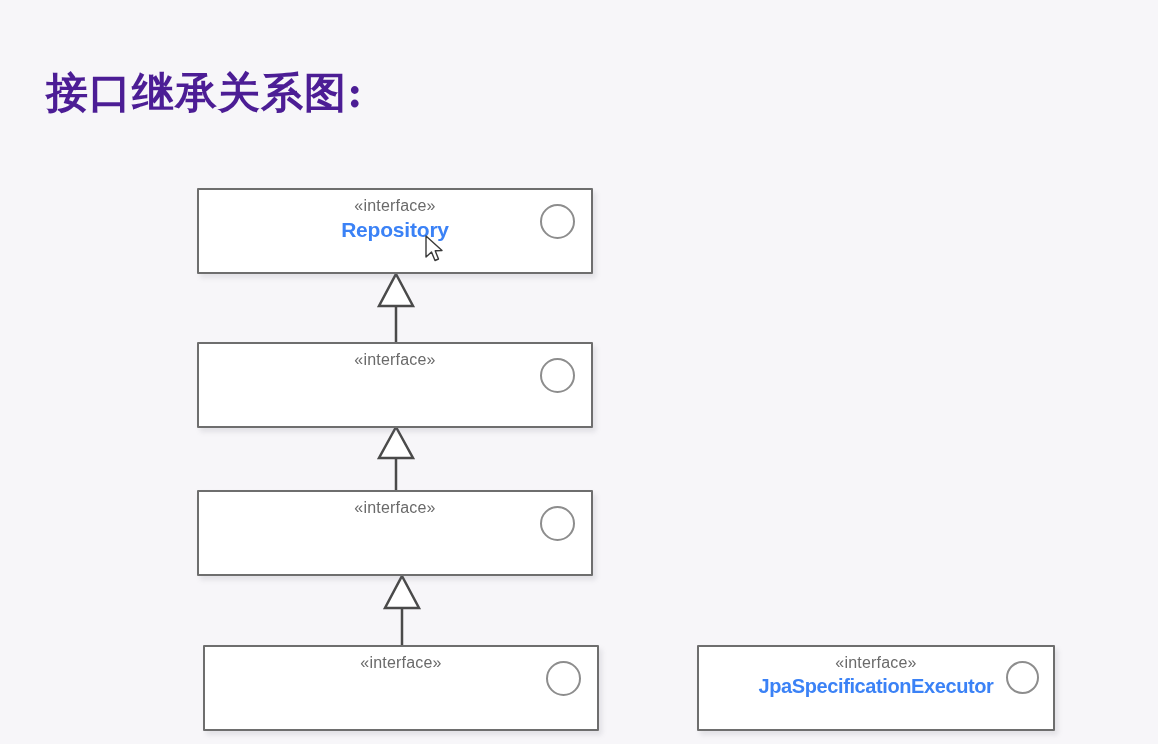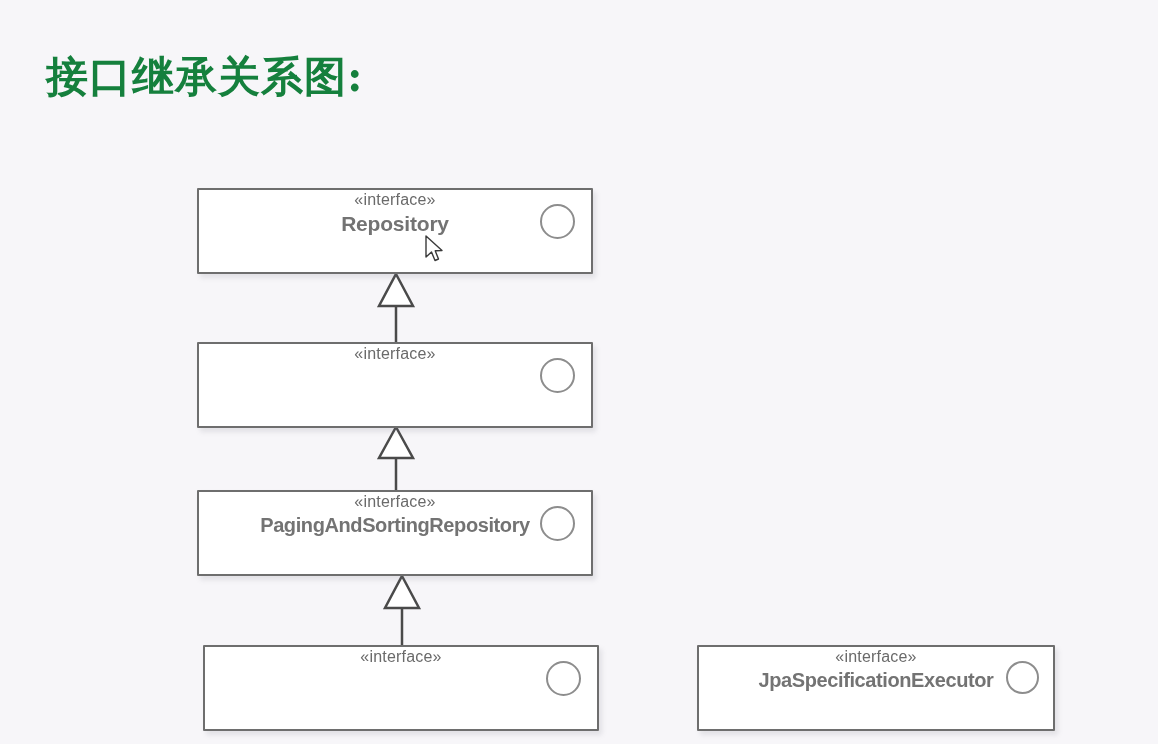--- a/index.html
+++ b/index.html
@@ -19,57 +19,57 @@
   #canvas {
     position: relative;
     width: 1158px;
     height: 744px;
   }
 
   
   .page-title {
     position: absolute;
     left: 46px;
-    top: 52px;
+    top: 68px;
     font-family: "DejaVu Serif", "Liberation Serif", serif;
     font-size: 42px;
     font-weight: 700;
-    color: #15803d;
+    color: #4c1d95;
     letter-spacing: 1px;
     white-space: nowrap;
     line-height: 1.2;
   }
 
   
   .uml-node {
     position: absolute;
     box-sizing: border-box;
     background: #ffffff;
     border: 2px solid #6e6e6e;
     border-radius: 1px;
     box-shadow: 3px 4px 5px rgba(120,120,130,0.16);
     display: flex;
     flex-direction: column;
     align-items: center;
     justify-content: flex-start;
-    padding-top: 0;
+    padding-top: 6px;
   }
 
   .uml-stereotype {
     font-size: 16px;
     color: #6a6a6a;
     font-weight: 400;
     line-height: 1.25;
     letter-spacing: 0.2px;
     white-space: nowrap;
   }
 
   .uml-name {
     font-size: 21px;
-    color: #737373;
+    color: #3b82f6;
     font-weight: 700;
     line-height: 1.25;
     letter-spacing: -0.2px;
     white-space: nowrap;
     margin-top: 1px;
   }
 
   .uml-lollipop {
     position: absolute;
     top: 14px;
@@ -123,21 +123,20 @@
     <span class="uml-lollipop"></span>
   </div>
 
   <div class="uml-node" style="left:197px; top:342px; width:396px; height:86px;">
     <span class="uml-stereotype">«interface»</span>
     <span class="uml-lollipop"></span>
   </div>
 
   <div class="uml-node" style="left:197px; top:490px; width:396px; height:86px;">
     <span class="uml-stereotype">«interface»</span>
-    <span class="uml-name" style="font-size:20px; letter-spacing:-0.4px;">PagingAndSortingRepository</span>
     <span class="uml-lollipop"></span>
   </div>
 
   <div class="uml-node" style="left:203px; top:645px; width:396px; height:86px;">
     <span class="uml-stereotype">«interface»</span>
     <span class="uml-lollipop"></span>
   </div>
 
   <div class="uml-node" style="left:697px; top:645px; width:358px; height:86px;">
     <span class="uml-stereotype">«interface»</span>

